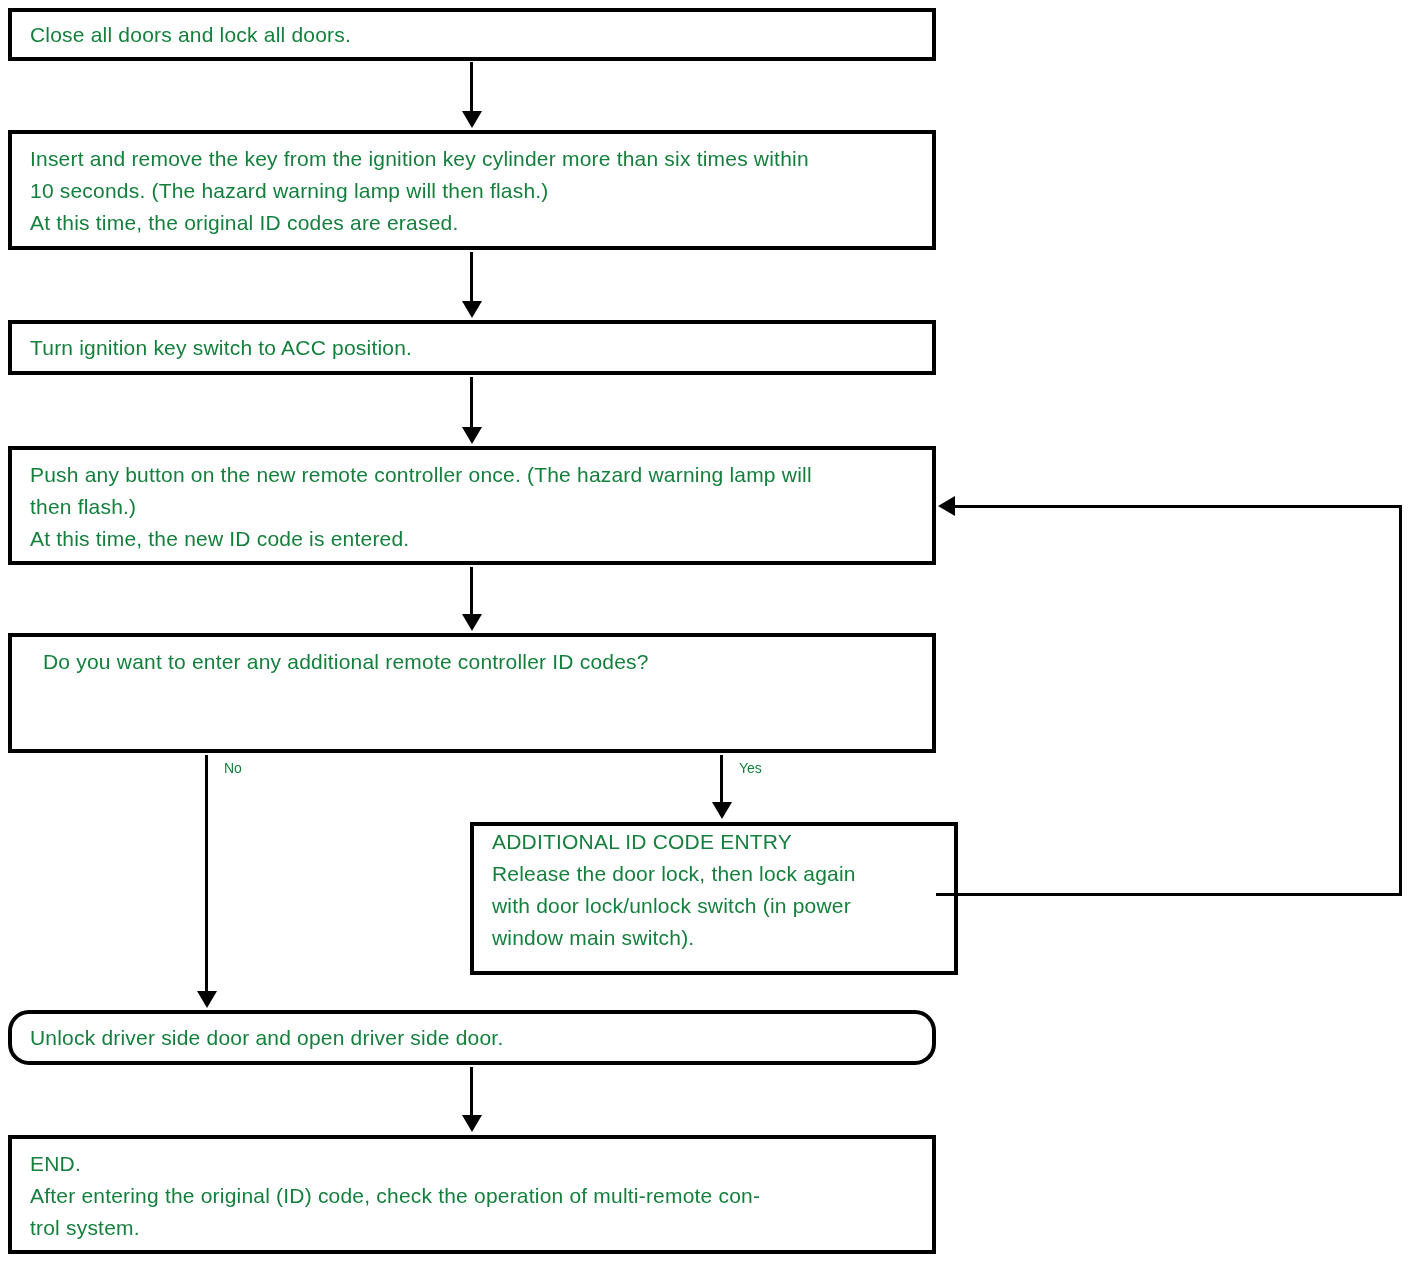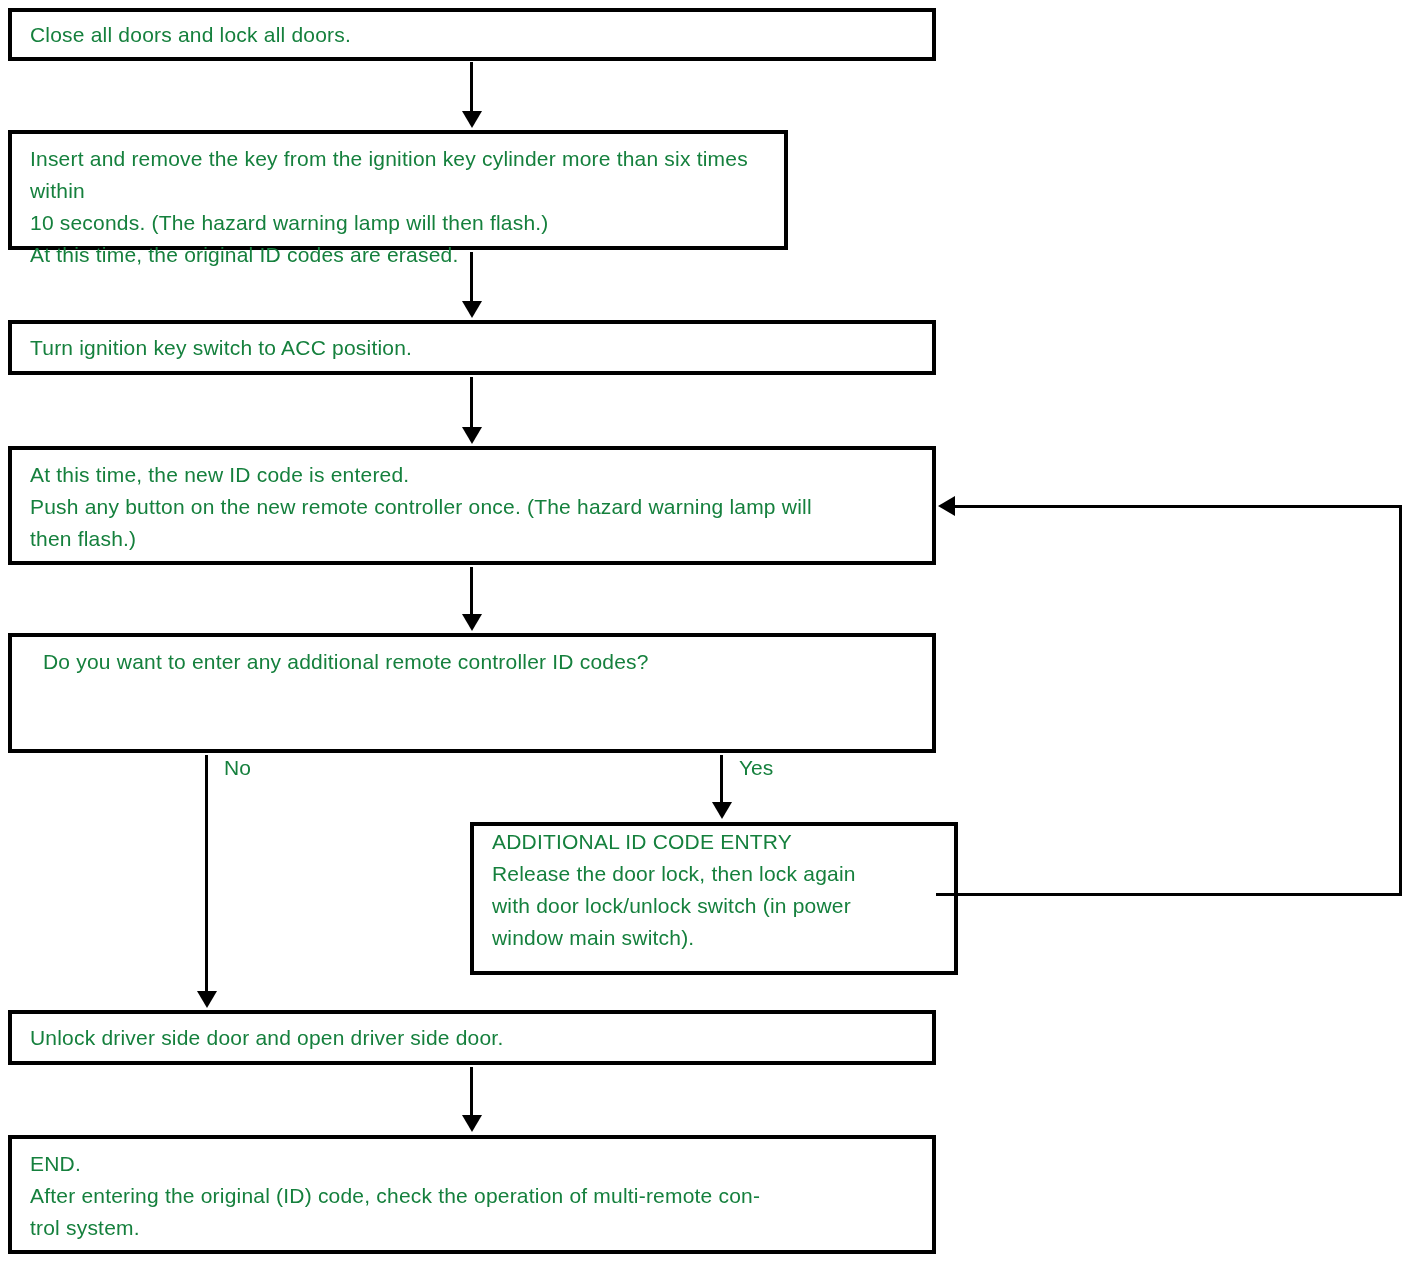--- a/index.html
+++ b/index.html
@@ -58,58 +58,58 @@
   .head-left {
     position: absolute;
     width: 0;
     height: 0;
     border-top: 10px solid transparent;
     border-bottom: 10px solid transparent;
     border-right: 17px solid #000000;
   }
   .branch-label {
     position: absolute;
-    font-size: 21px;
+    font-size: 14px;
     line-height: 24px;
     background: #ffffff;
     padding: 0 3px;
   }
 </style>
 </head>
 <body>
 
 <div class="canvas">
 
   <div class="box single" style="left:8px; top:8px; width:928px; height:53px;">
     <span class="txt">Close all doors and lock all doors.</span>
   </div>
 
   <div class="vline" style="left:470px; top:62px; height:52px;"></div>
   <div class="head-down" style="left:462px; top:111px;"></div>
 
-  <div class="box" style="left:8px; top:130px; width:780px; height:120px;">
+  <div class="box" style="left:8px; top:130px; width:928px; height:120px;">
     <div class="txt">Insert and remove the key from the ignition key cylinder more than six times within
 10 seconds. (The hazard warning lamp will then flash.)</div>
     <div class="txt bold">At this time, the original ID codes are erased.</div>
   </div>
 
   <div class="vline" style="left:470px; top:252px; height:51px;"></div>
   <div class="head-down" style="left:462px; top:301px;"></div>
 
   <div class="box single" style="left:8px; top:320px; width:928px; height:55px;">
     <span class="txt">Turn ignition key switch to ACC position.</span>
   </div>
 
   <div class="vline" style="left:470px; top:377px; height:51px;"></div>
   <div class="head-down" style="left:462px; top:427px;"></div>
 
   <div class="box" style="left:8px; top:446px; width:928px; height:119px;">
-    <div class="txt bold">At this time, the new ID code is entered.</div>
     <div class="txt">Push any button on the new remote controller once. (The hazard warning lamp will
 then flash.)</div>
+    <div class="txt bold">At this time, the new ID code is entered.</div>
   </div>
 
   <div class="vline" style="left:470px; top:567px; height:48px;"></div>
   <div class="head-down" style="left:462px; top:614px;"></div>
 
   <div class="box" style="left:8px; top:633px; width:928px; height:120px;padding-left:31px;">
     <div class="txt">Do you want to enter any additional remote controller ID codes?</div>
   </div>
 
   <div class="vline" style="left:205px; top:755px; height:238px;"></div>
@@ -125,21 +125,21 @@
     <div class="txt">Release the door lock, then lock again
 with door lock/unlock switch (in power
 window main switch).</div>
   </div>
 
   <div class="hline" style="left:936px; top:893px; width:466px;"></div>
   <div class="vline" style="left:1399px; top:505px; height:391px;"></div>
   <div class="hline" style="left:954px; top:505px; width:448px;"></div>
   <div class="head-left" style="left:938px; top:496px;"></div>
 
-  <div class="box single" style="left:8px; top:1010px; width:928px; height:55px;">
+  <div class="box single" style="left:8px; top:1010px; width:928px; height:55px;border-radius:21px;">
     <span class="txt">Unlock driver side door and open driver side door.</span>
   </div>
 
   <div class="vline" style="left:470px; top:1067px; height:49px;"></div>
   <div class="head-down" style="left:462px; top:1115px;"></div>
 
   <div class="box" style="left:8px; top:1135px; width:928px; height:119px;">
     <div class="txt">END.</div>
     <div class="txt bold">After entering the original (ID) code, check the operation of multi-remote con-
 trol system.</div>

